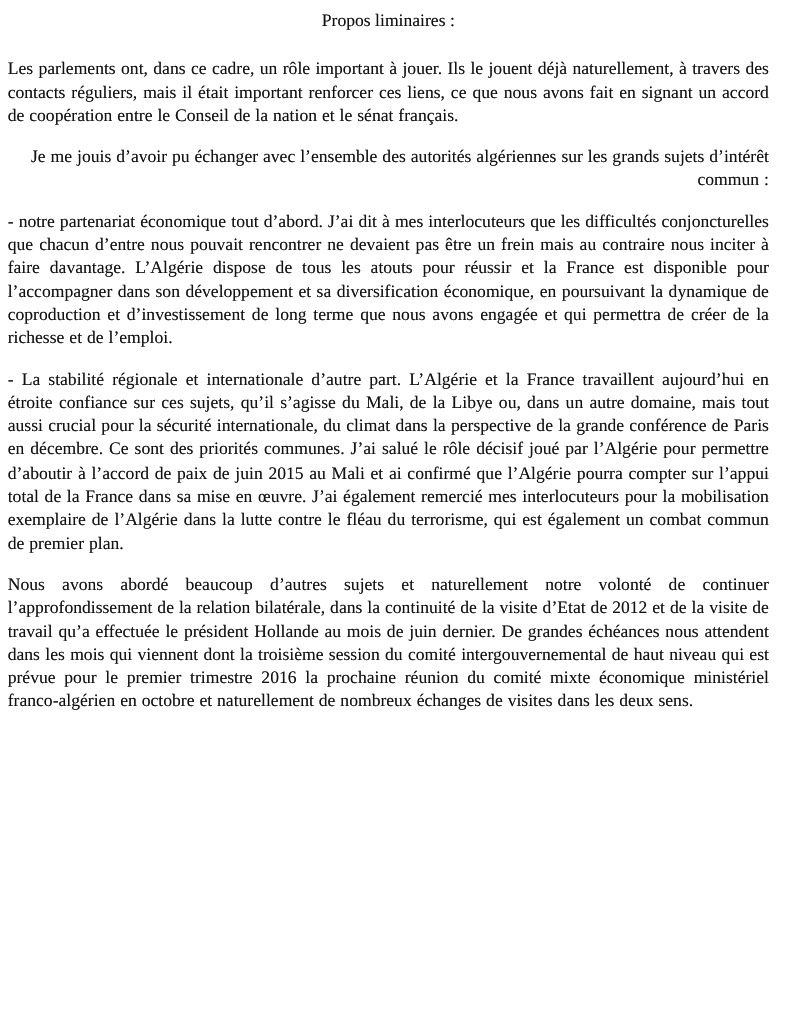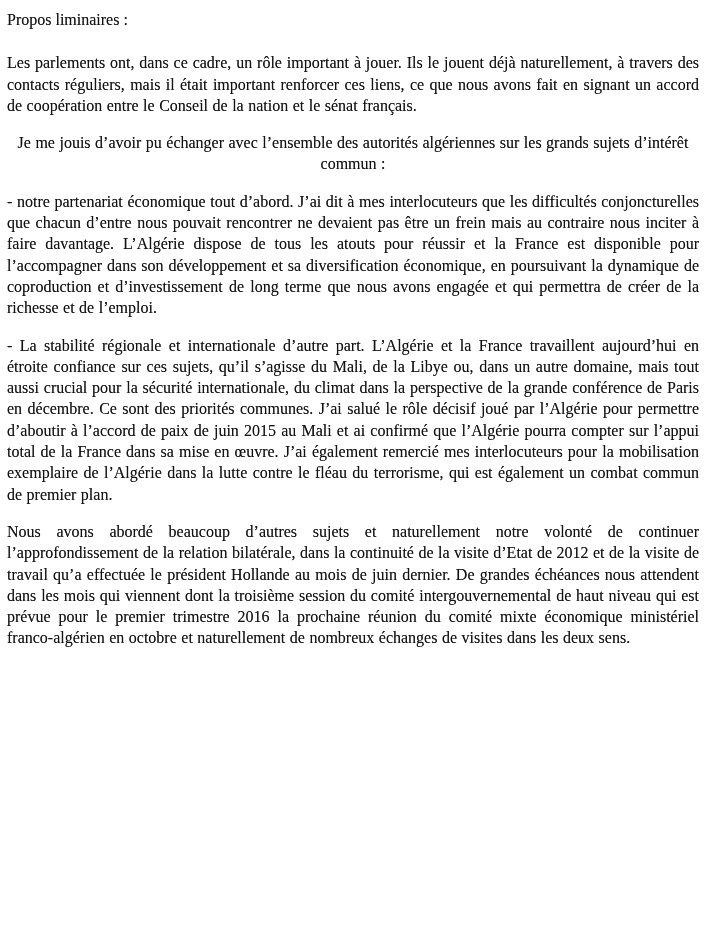--- a/index.html
+++ b/index.html
@@ -20,29 +20,29 @@
     line-height: 21.3px;
     color: #1b1b1b;
     
     filter: blur(0.25px) contrast(1.08);
     text-shadow: 0 0 0.5px rgba(25,25,25,0.55);
   }
   .doc-title {
     margin: 0 0 22px 0;
     font-weight: normal;
     font-size: 16px;
-    text-align: left;
+    text-align: center;
   }
   .para {
     margin: 0 0 16px 0;
     text-align: justify;
     word-spacing: 0.5px;
   }
   .para.short {
-    text-align: center;
+    text-align: right;
   }
   .para.gap-before {
     margin-top: 13px;
   }
 </style>
 </head>
 <body>
 
 <div class="page">
   <p class="doc-title">Propos liminaires :</p>

